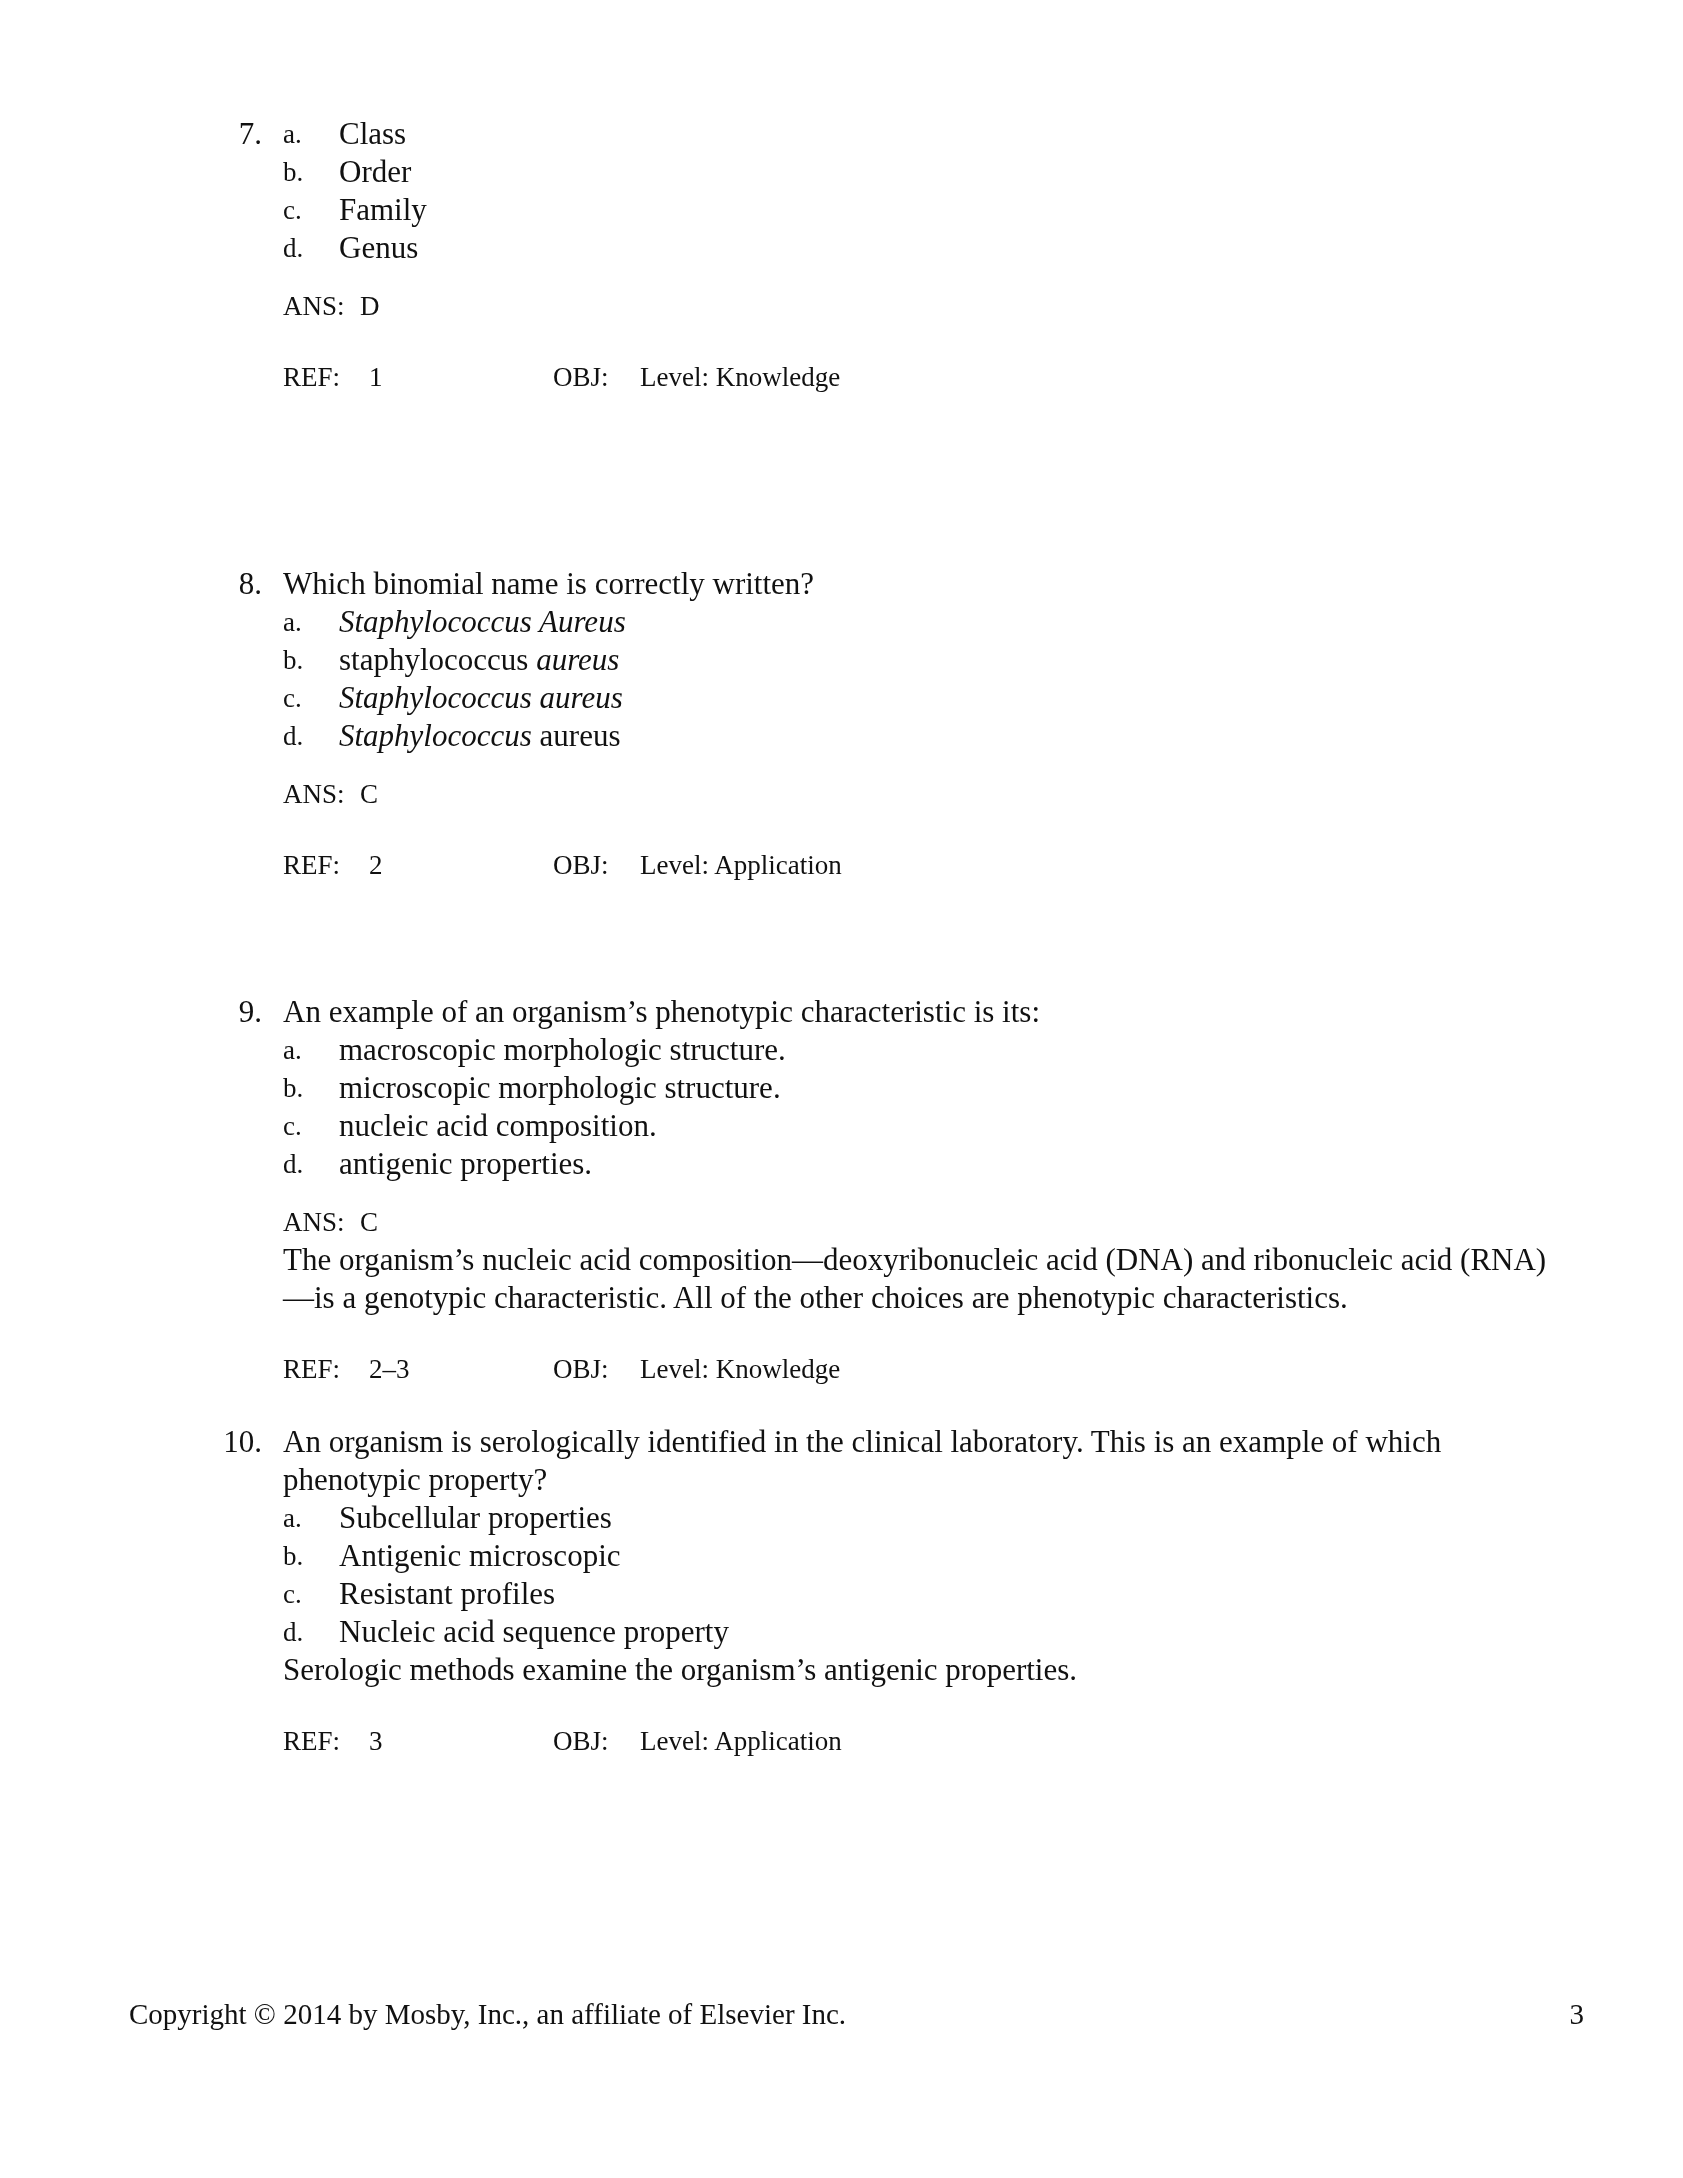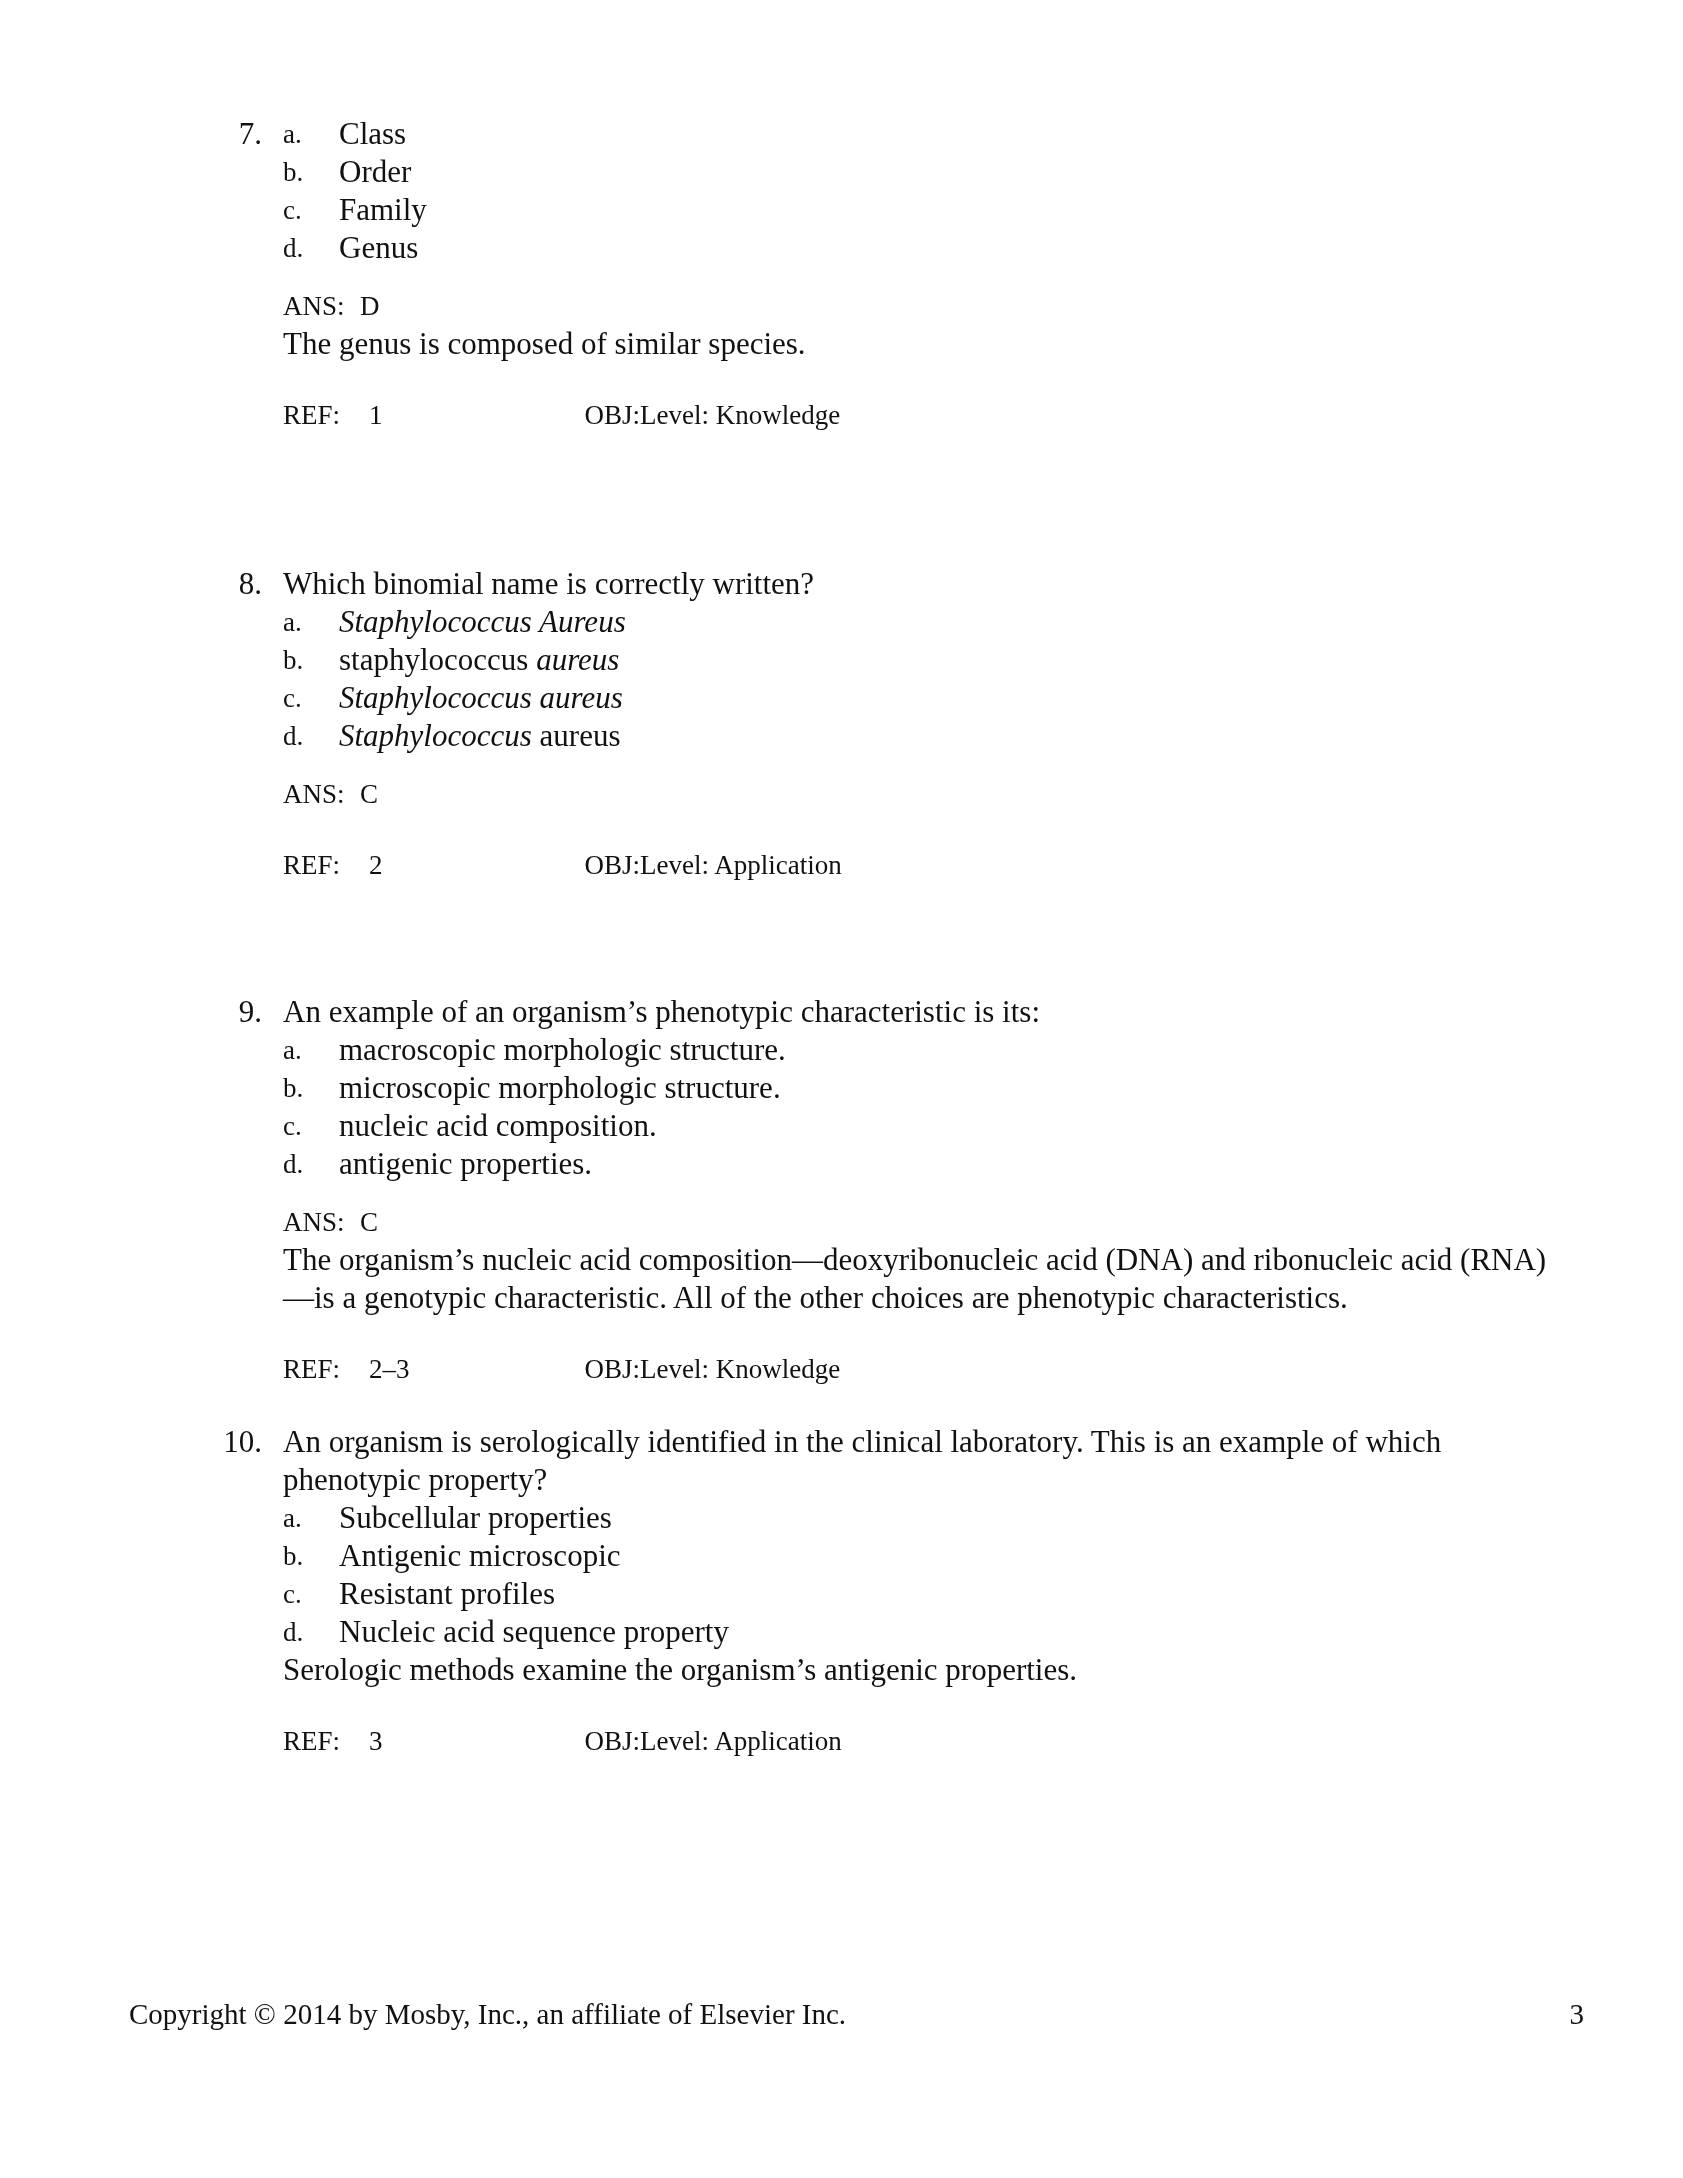--- a/index.html
+++ b/index.html
@@ -8,21 +8,21 @@
   .q { position:absolute; left:0; width:1683px; font-size:31px; line-height:38px; }
   .qnum { position:absolute; left:220px; width:42px; text-align:right; }
   .qtext { position:absolute; left:283px; width:1267px; }
   .opts { margin:0; padding:0; }
   .opt { display:flex; }
   .opt .lbl { width:56px; font-size:27px; }
   .ans { margin-top:19px; }
   .ref { margin-top:33px; display:flex; }
   .ref .k1 { width:86px; }
   .ref .v1 { width:184px; }
-  .ref .k2 { width:87px;text-align:right; }
+  .ref .k2 { width:87px; }
   .it { font-style:italic; }
   .footer { position:absolute; top:1998px; left:97px; width:1455px; font-size:29px; display:flex; justify-content:space-between;margin-left:32px; }
   .small { font-size:27px; }
 </style>
 </head>
 <body>
 
 <div class="q" style="top:115px;">
   <span class="qnum">7.</span>
   <div class="qtext">
@@ -38,21 +38,20 @@
       <div class="opt">
           <span class="lbl">c.</span>
           <span>Family</span>
         </div>
       <div class="opt">
           <span class="lbl">d.</span>
           <span>Genus</span>
         </div>
     </div>
     <div class="ans"><span class="small">ANS:</span>&nbsp;&nbsp;<span class="small">D</span></div>
-    <div>The genus is composed of similar species.</div>
     <div class="ref small">
       <span class="k1">REF:</span>
       <span class="v1">1</span>
       <span class="k2">OBJ:</span>
       <span>Level: Knowledge</span>
     </div>
   </div>
 </div>
 
 <div class="q" style="top:565px;">

